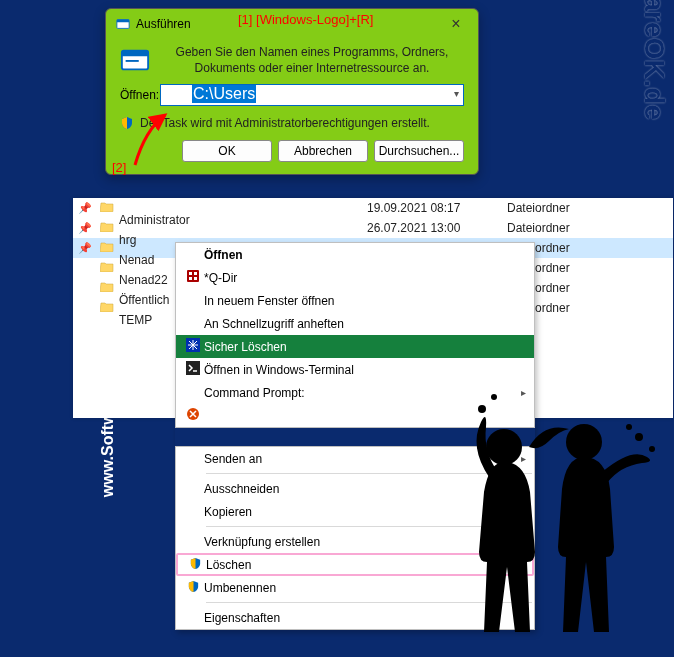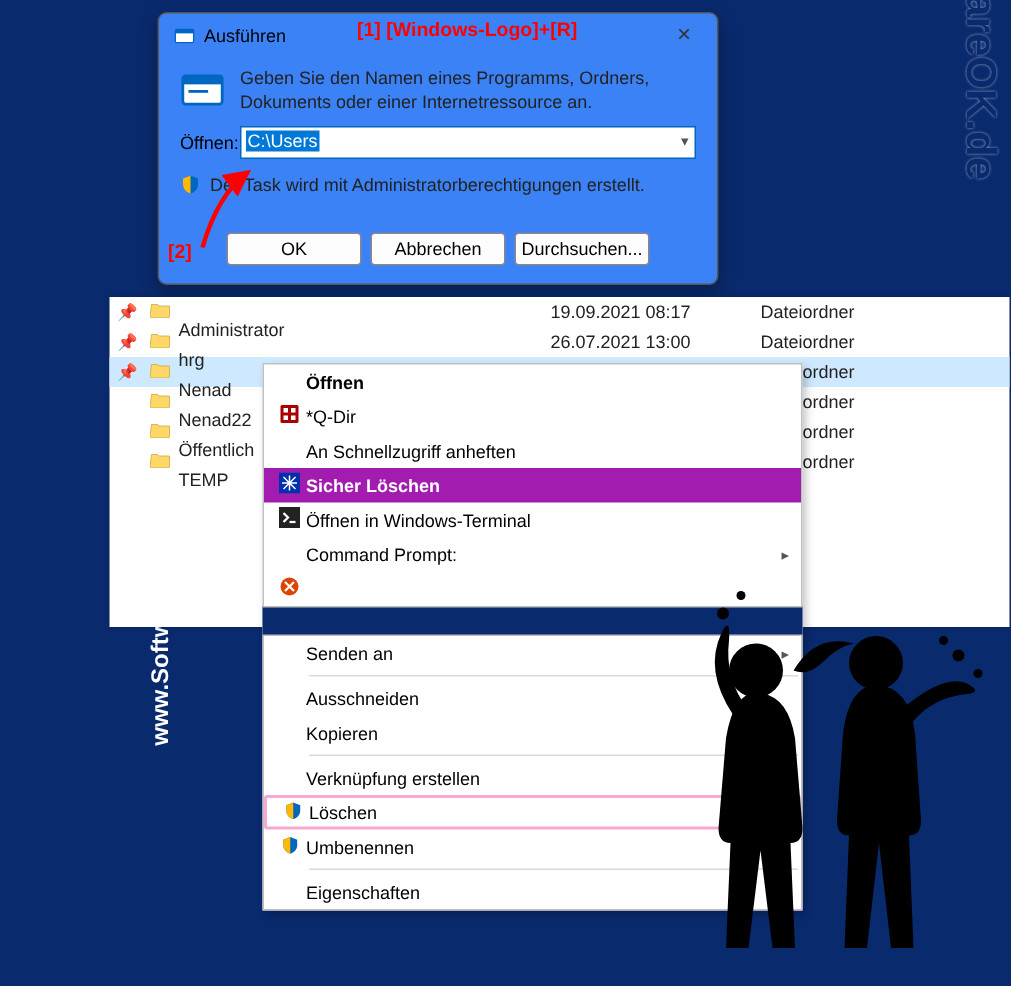--- a/index.html
+++ b/index.html
@@ -1,38 +1,38 @@
 <!DOCTYPE html>
 <html><head>
 <meta charset="utf-8">
 <style>
 * { margin:0; padding:0; box-sizing:border-box; font-family:"Segoe UI",Tahoma,sans-serif; }
 body { background:#0a2a6e; width:674px; height:657px; overflow:hidden; position:relative; }
 
 
-.run-dialog { position:absolute; left:105px; top:8px; width:374px; background:#3b82f6; border:1px solid #555; border-radius:6px; box-shadow:0 4px 12px rgba(0,0,0,.3); }
+.run-dialog { position:absolute; left:105px; top:8px; width:374px; background:#84cc16; border:1px solid #555; border-radius:6px; box-shadow:0 4px 12px rgba(0,0,0,.3); }
 .run-titlebar { display:flex; align-items:center; padding:6px 2px 6px 10px; font-size:12px; }
 .run-title-icon { width:14px; height:14px; margin-right:6px; }
 .run-title-txt { flex:1; }
 .run-close { width:40px; text-align:center; font-size:16px; color:#333; }
 .run-body { padding:6px 14px 12px 14px; }
 .run-desc-row { display:flex; align-items:flex-start; gap:10px; margin-bottom:8px; }
 .run-bigicon { width:30px; height:30px; flex-shrink:0; }
-.run-desc { font-size:12px; line-height:1.3; color:#222; }
+.run-desc { font-size:12px; line-height:1.3; color:#222;text-align:center; }
 .run-input-row { display:flex; align-items:center; margin-top:6px; }
 .run-open-label { font-size:12px; width:40px; }
 .run-combo { flex:1; height:22px; border:1px solid #0067c0; background:#fff; position:relative; padding:0 18px 0 3px; }
-.run-combo-text { font-size:12px; background:#0078d7; color:#fff; display:inline-block; padding:0 1px; }
+.run-combo-text { font-size:16px; background:#0078d7; color:#fff; display:inline-block; padding:0 1px;margin-left:28px; }
 .run-combo-chevron { position:absolute; right:4px; top:3px; font-size:10px; color:#555; }
 .run-admin-row { display:flex; align-items:center; gap:6px; font-size:12px; margin-top:10px; color:#222; }
-.run-btn-row { display:flex; gap:6px; justify-content:center; margin-top:25px; }
+.run-btn-row { display:flex; gap:6px; justify-content:flex-end; margin-top:10px; }
 .run-btn { font-size:12px; padding:3px 0; border:1px solid #888; background:#fdfdfd; border-radius:3px; width:90px; text-align:center; }
 
 
-.annot { color:#f00; font-weight:bold; position:absolute; font-size:13px; }
+.annot { color:#f00; font-weight:normal; position:absolute; font-size:13px; }
 .annot1 { left:238px; top:12px; }
 .annot2 { left:112px; top:160px; }
 .annot3 { left:250px; top:214px; }
 .annot4 { left:340px; top:575px; }
 
 
 .arrow1 { position:absolute; left:130px; top:110px; pointer-events:none; }
 .arrow3 { position:absolute; left:190px; top:213px; pointer-events:none; }
 
 
@@ -45,21 +45,21 @@
 .date-col { width:140px; text-align:left; padding-right:20px; }
 .type-col { flex:1; }
 .folder-icon { width:14px; height:11px; display:inline-block; }
 
 
 .ctx { position:absolute; left:175px; top:242px; width:360px; background:#fff; border:1px solid #bfbfbf; box-shadow:2px 3px 6px rgba(0,0,0,.25); font-size:12px; }
 .ctx-item { display:flex; align-items:center; height:23px; padding:0 8px 0 6px; }
 .ctx-item .ic { width:22px; text-align:center; font-size:12px; }
 .ctx-item .lbl { flex:1; }
 .ctx-item .chev { font-size:10px; color:#555; }
-.ctx-item.sel { background:#a21caf; color:#fff;font-weight:bold; }
+.ctx-item.sel { background:#15803d; color:#fff; }
 .ctx-item.bold .lbl { font-weight:bold; }
 .ctx-sep { height:1px; background:#d9d9d9; margin:3px 2px 3px 30px; }
 .ctx-gap { height:20px; background:#0a2a6e; margin-left:-1px; margin-right:-1px; border-top:1px solid #bfbfbf; border-bottom:1px solid #bfbfbf; }
 .del-highlight { border:2px solid #f9a8d4; border-radius:2px; }
 .wm-left-pos { position:absolute; left:20px; top:400px; transform:rotate(-90deg); transform-origin:center; color:#fff; font-size:16px; font-weight:bold; white-space:nowrap; }
 .wm-right-pos { position:absolute; right:4px; top:120px; transform:rotate(90deg); transform-origin:right top; color:#0a2a6e; font-size:28px; font-weight:bold; white-space:nowrap; text-shadow:0 0 2px rgba(255,255,255,.6); }
 .wm-center { position:absolute; left:0; right:0; top:300px; text-align:center; font-size:52px; font-weight:bold; color:rgba(255,255,255,.12); pointer-events:none; text-shadow:0 0 1px rgba(255,255,255,.15); font-style:italic; }
 
 
 .figures { position:absolute; right:10px; bottom:10px; width:230px; height:260px; }
@@ -208,20 +208,24 @@
           <rect x="1" y="1" width="12" height="12" fill="#a00" rx="1"></rect>
           <rect x="3" y="3" width="3" height="3" fill="#fff"></rect>
           <rect x="8" y="3" width="3" height="3" fill="#fff"></rect>
           <rect x="3" y="8" width="3" height="3" fill="#fff"></rect>
           <rect x="8" y="8" width="3" height="3" fill="#fff"></rect>
         </svg></span>
       <span class="lbl">*Q-Dir</span>
     </div>
   <div class="ctx-item">
       <span class="ic"></span>
+      <span class="lbl">In neuem Fenster öffnen</span>
+    </div>
+  <div class="ctx-item">
+      <span class="ic"></span>
       <span class="lbl">An Schnellzugriff anheften</span>
     </div>
   <div class="ctx-item sel">
       <span class="ic"><svg width="14" height="14" viewBox="0 0 14 14">
           <rect width="14" height="14" fill="#0030b0"></rect>
           <path d="M2 7 h10 M7 2 v10 M3 3 l8 8 M11 3 l-8 8" stroke="#fff" stroke-width="1"></path>
         </svg></span>
       <span class="lbl">Sicher Löschen</span>
     </div>
   <div class="ctx-item">

